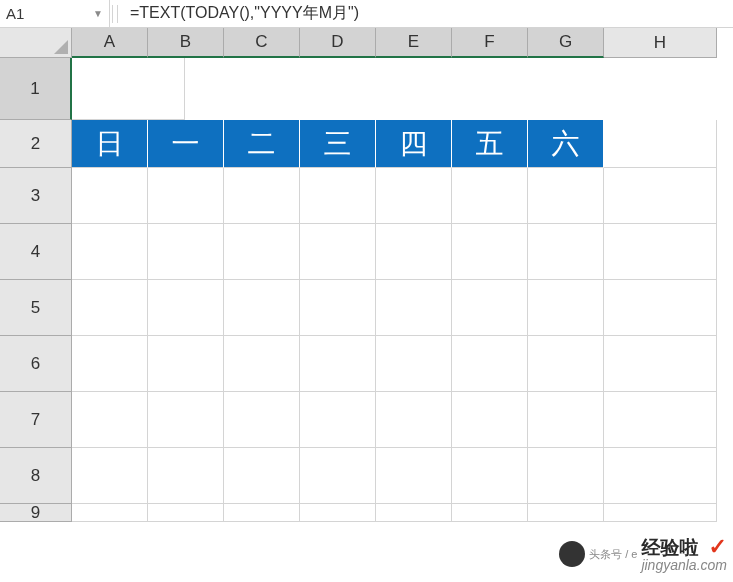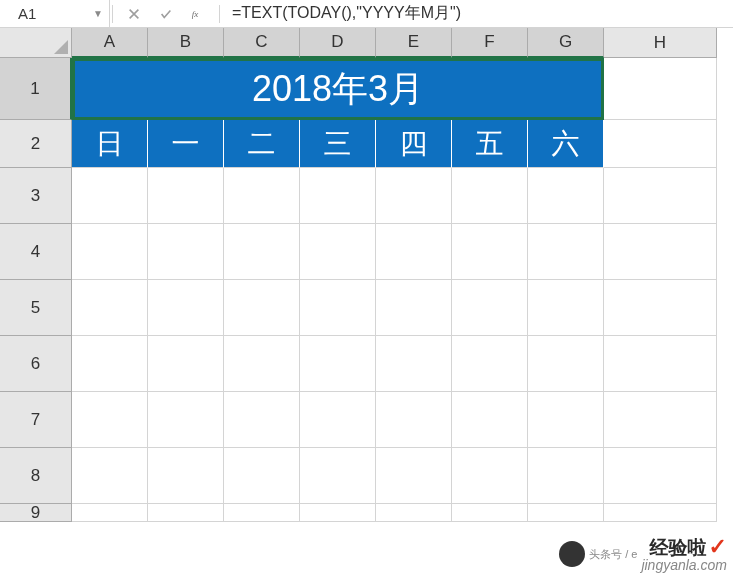--- a/index.html
+++ b/index.html
@@ -20,21 +20,21 @@
       align-items: center;
       height: 28px;
       border-bottom: 1px solid #d4d4d4;
       background: #fff;
     }
     .name-box {
       width: 110px;
       height: 30px;
       display: flex;
       align-items: center;
-      padding: 0 18px;
+      padding: 0 6px;
       border-right: 1px solid #d4d4d4;
       font-size: 15px;
       color: #3a3a3a;
       position: relative;
     }
     .name-box-dropdown {
       position: absolute;
       right: 6px;
       color: #8a8a8a;
       font-size: 10px;
@@ -198,58 +198,41 @@
     .wm-text {
       font-size: 11px;
       color: #888;
     }
     .wm-logo {
       font-size: 19px;
       font-weight: bold;
       color: #2a2a2a;
       display: flex;
       align-items: center;
-      gap: 2px;
+      gap: 10px;
     }
     .wm-check {
       color: #e2361c;
       font-size: 22px;
     }
     .wm-sub {
       font-size: 14px;
       color: #888;
       font-style: italic;
     }
   </style>
 </head>
 <body>
 
 <div class="formula-bar">
   <div class="name-box">
     <span>A1</span>
     <span class="name-box-dropdown">▼</span>
   </div>
   <div class="fb-divider"></div>
-  <div class="fb-icons">
-    <div class="fb-icon">
-      <svg viewBox="0 0 16 16">
-          <path d="M3 3 L13 13 M13 3 L3 13" stroke="#9e9e9e" stroke-width="1.8" fill="none"></path>
-        </svg>
-    </div>
-    <div class="fb-icon">
-      <svg viewBox="0 0 16 16">
-          <path d="M3 8 L6 12 L13 4" stroke="#9e9e9e" stroke-width="1.8" fill="none"></path>
-        </svg>
-    </div>
-    <div class="fb-icon">
-      <svg viewBox="0 0 20 16">
-          <text x="1" y="13" font-size="13" font-style="italic" fill="#6a6a6a" font-family="serif">fx</text>
-        </svg>
-    </div>
-  </div>
   <div class="fb-divider"></div>
   <div class="formula-input">=TEXT(TODAY(),"YYYY年M月")</div>
 </div>
 
 <div class="sheet">
   <div class="corner"></div>
   <div class="col-headers">
     <div class="col-header col-w sel">A</div>
     <div class="col-header col-w sel">B</div>
     <div class="col-header col-w sel">C</div>
@@ -258,21 +241,20 @@
     <div class="col-header col-w sel">F</div>
     <div class="col-header col-w sel">G</div>
     <div class="col-header col-h">H</div>
   </div>
 </div>
 
 <div class="grid-rows">
 
   <div class="row row-1">
     <div class="row-header sel">1</div>
-    <div class="title-cell">2018年3月</div>
     <div class="cell col-h"></div>
   </div>
 
   <div class="row row-2">
     <div class="row-header">2</div>
     <div class="day-cell">日</div>
     <div class="day-cell">一</div>
     <div class="day-cell">二</div>
     <div class="day-cell">三</div>
     <div class="day-cell">四</div>

